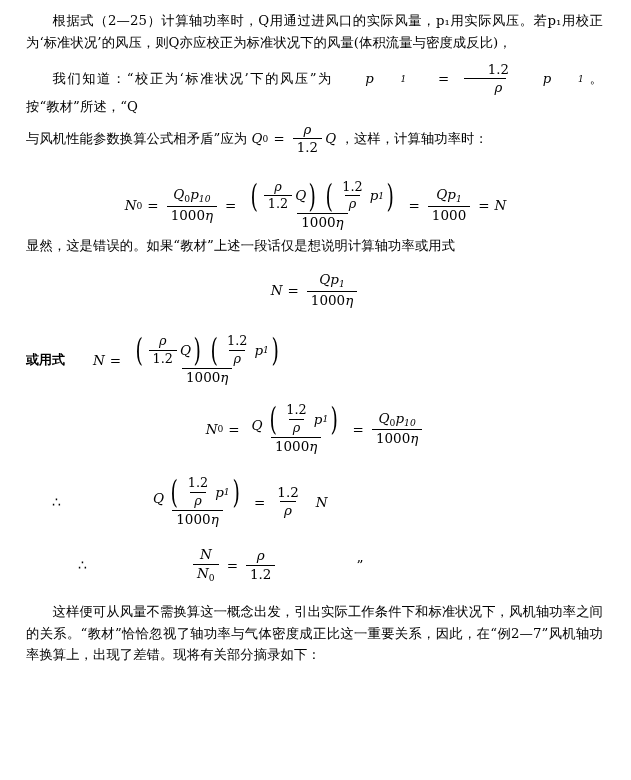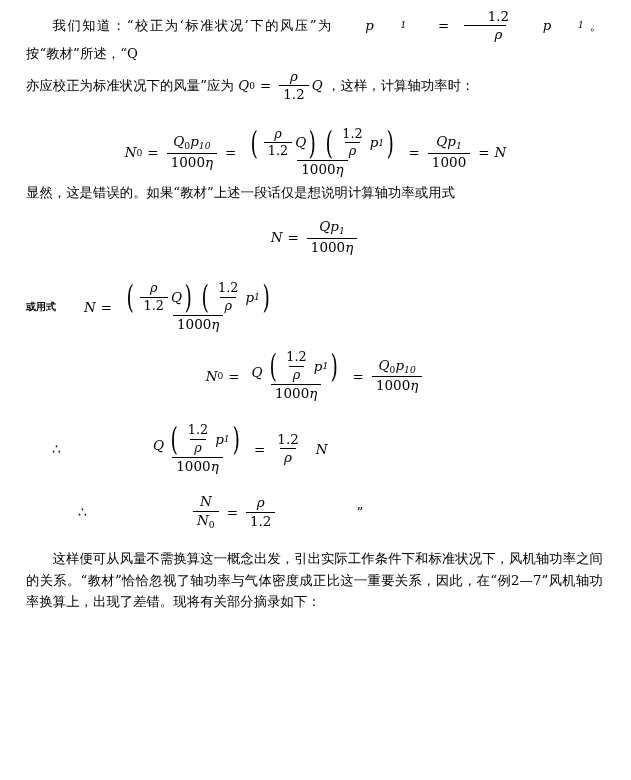--- a/index.html
+++ b/index.html
@@ -38,21 +38,21 @@
     justify-content: center;
     font-family: "DejaVu Serif", "Liberation Serif", serif;
     font-size: 13.5px;
   }
   .math-row.left-label {
     justify-content: flex-start;
     padding-left: 26px;
   }
   .lbl {
     font-weight: bold;
-    font-size: 10px;
+    font-size: 13px;
     margin-right: 28px;
   }
   .eq {
     display: inline-flex;
     align-items: center;
     white-space: nowrap;
   }
   .var { font-style: italic; }
   .sub {
     font-size: 0.68em;
@@ -99,39 +99,42 @@
     text-align: left;
     font-size: 14px;
     padding-left: 26px;
   }
 </style>
 </head>
 <body>
 
 <div class="page">
 
+  <div class="para indent" style="margin-top:10px;">
+    <span>根据式（2—25）计算轴功率时，Q用通过进风口的实际风量，p₁用实际风压。若p₁用校正为‘标准状况’的风压，则Q亦应校正为标准状况下的风量(体积流量与密度成反比)，</span>
+  </div>
 
   <div class="para indent gap-md">
     <span>我们知道：“校正为‘标准状况’下的风压”为</span>
     <span class="eq">
       <span class="var">p</span>
         <span class="sub">1</span>
         <span class="op">=</span>
       <span class="frac">
           <span class="num">1.2</span>
           <span class="den"><span class="var">ρ</span></span>
         </span>
       <span class="var">p</span>
         <span class="sub">1</span>
     </span>
     <span>。按“教材”所述，“Q</span>
   </div>
 
   <div class="para gap-sm">
-    <span>亦应校正为标准状况下的风量”应为</span>
+    <span>与风机性能参数换算公式相矛盾”应为</span>
     <span class="eq">
       <span class="var">Q</span>
         <span class="subn">0</span>
         <span class="op">=</span>
       <span class="frac">
           <span class="num"><span class="var">ρ</span></span>
           <span class="den">1.2</span>
         </span>
       <span class="var">Q</span>
     </span>

